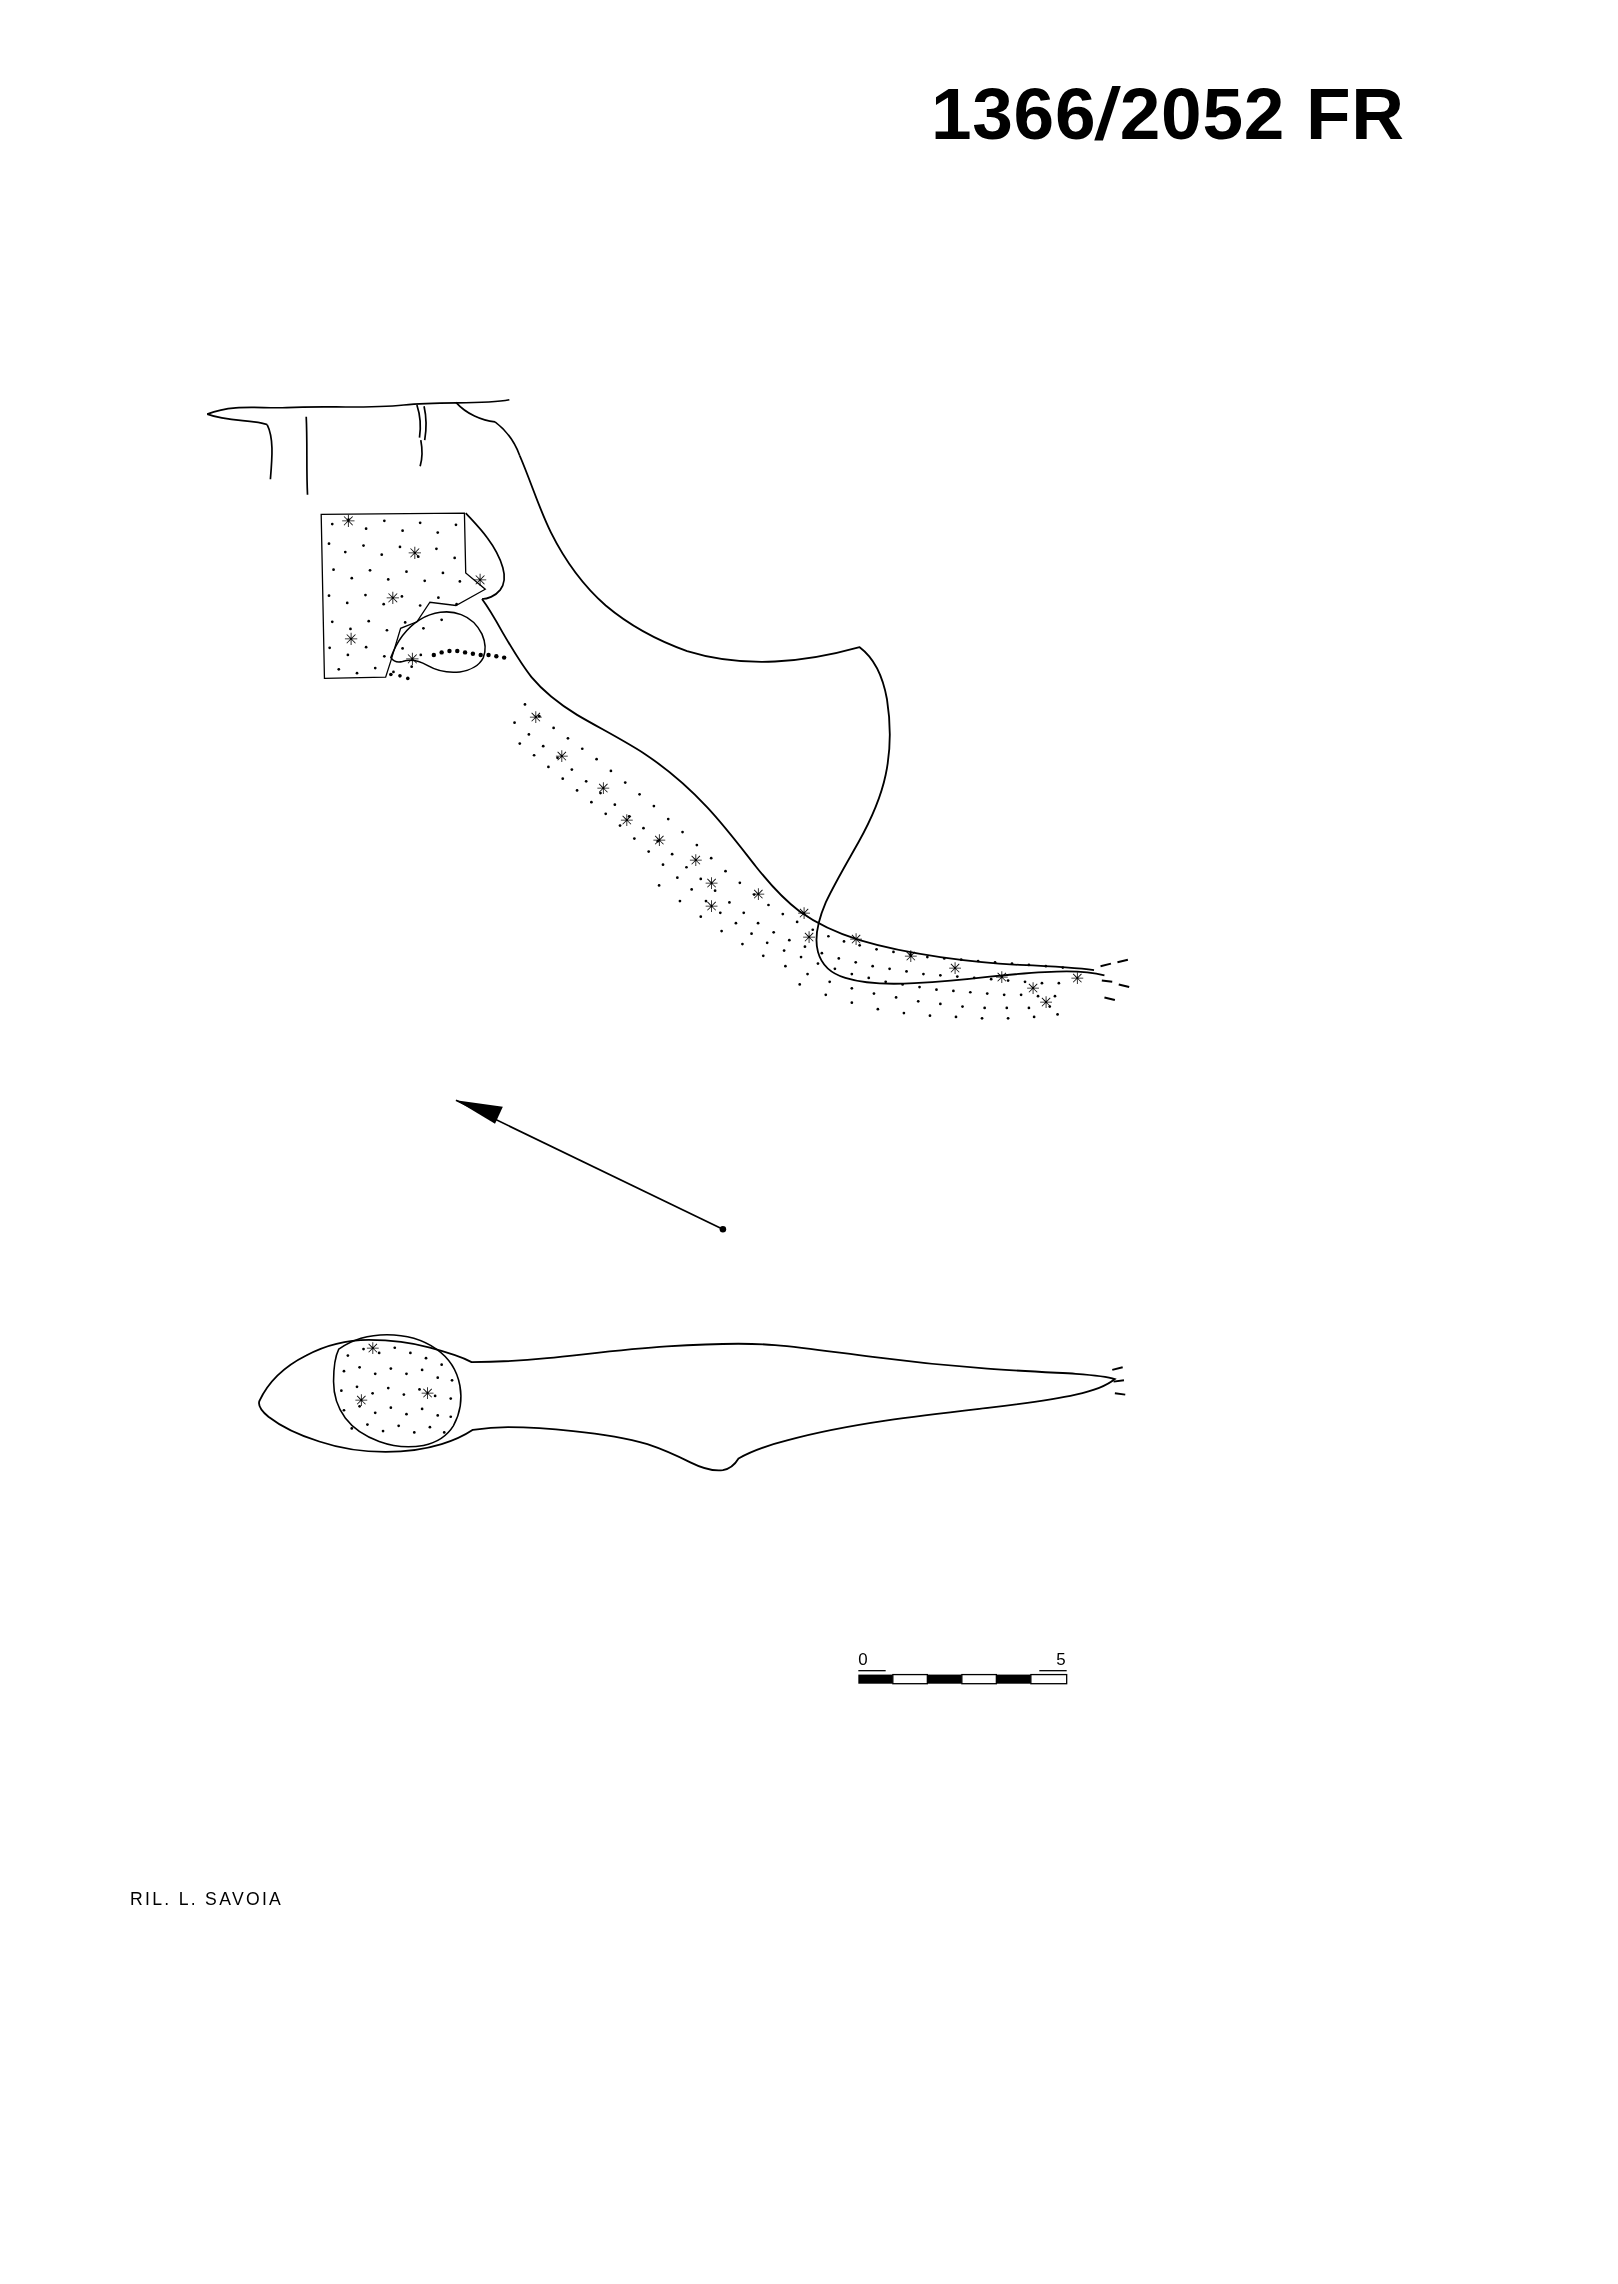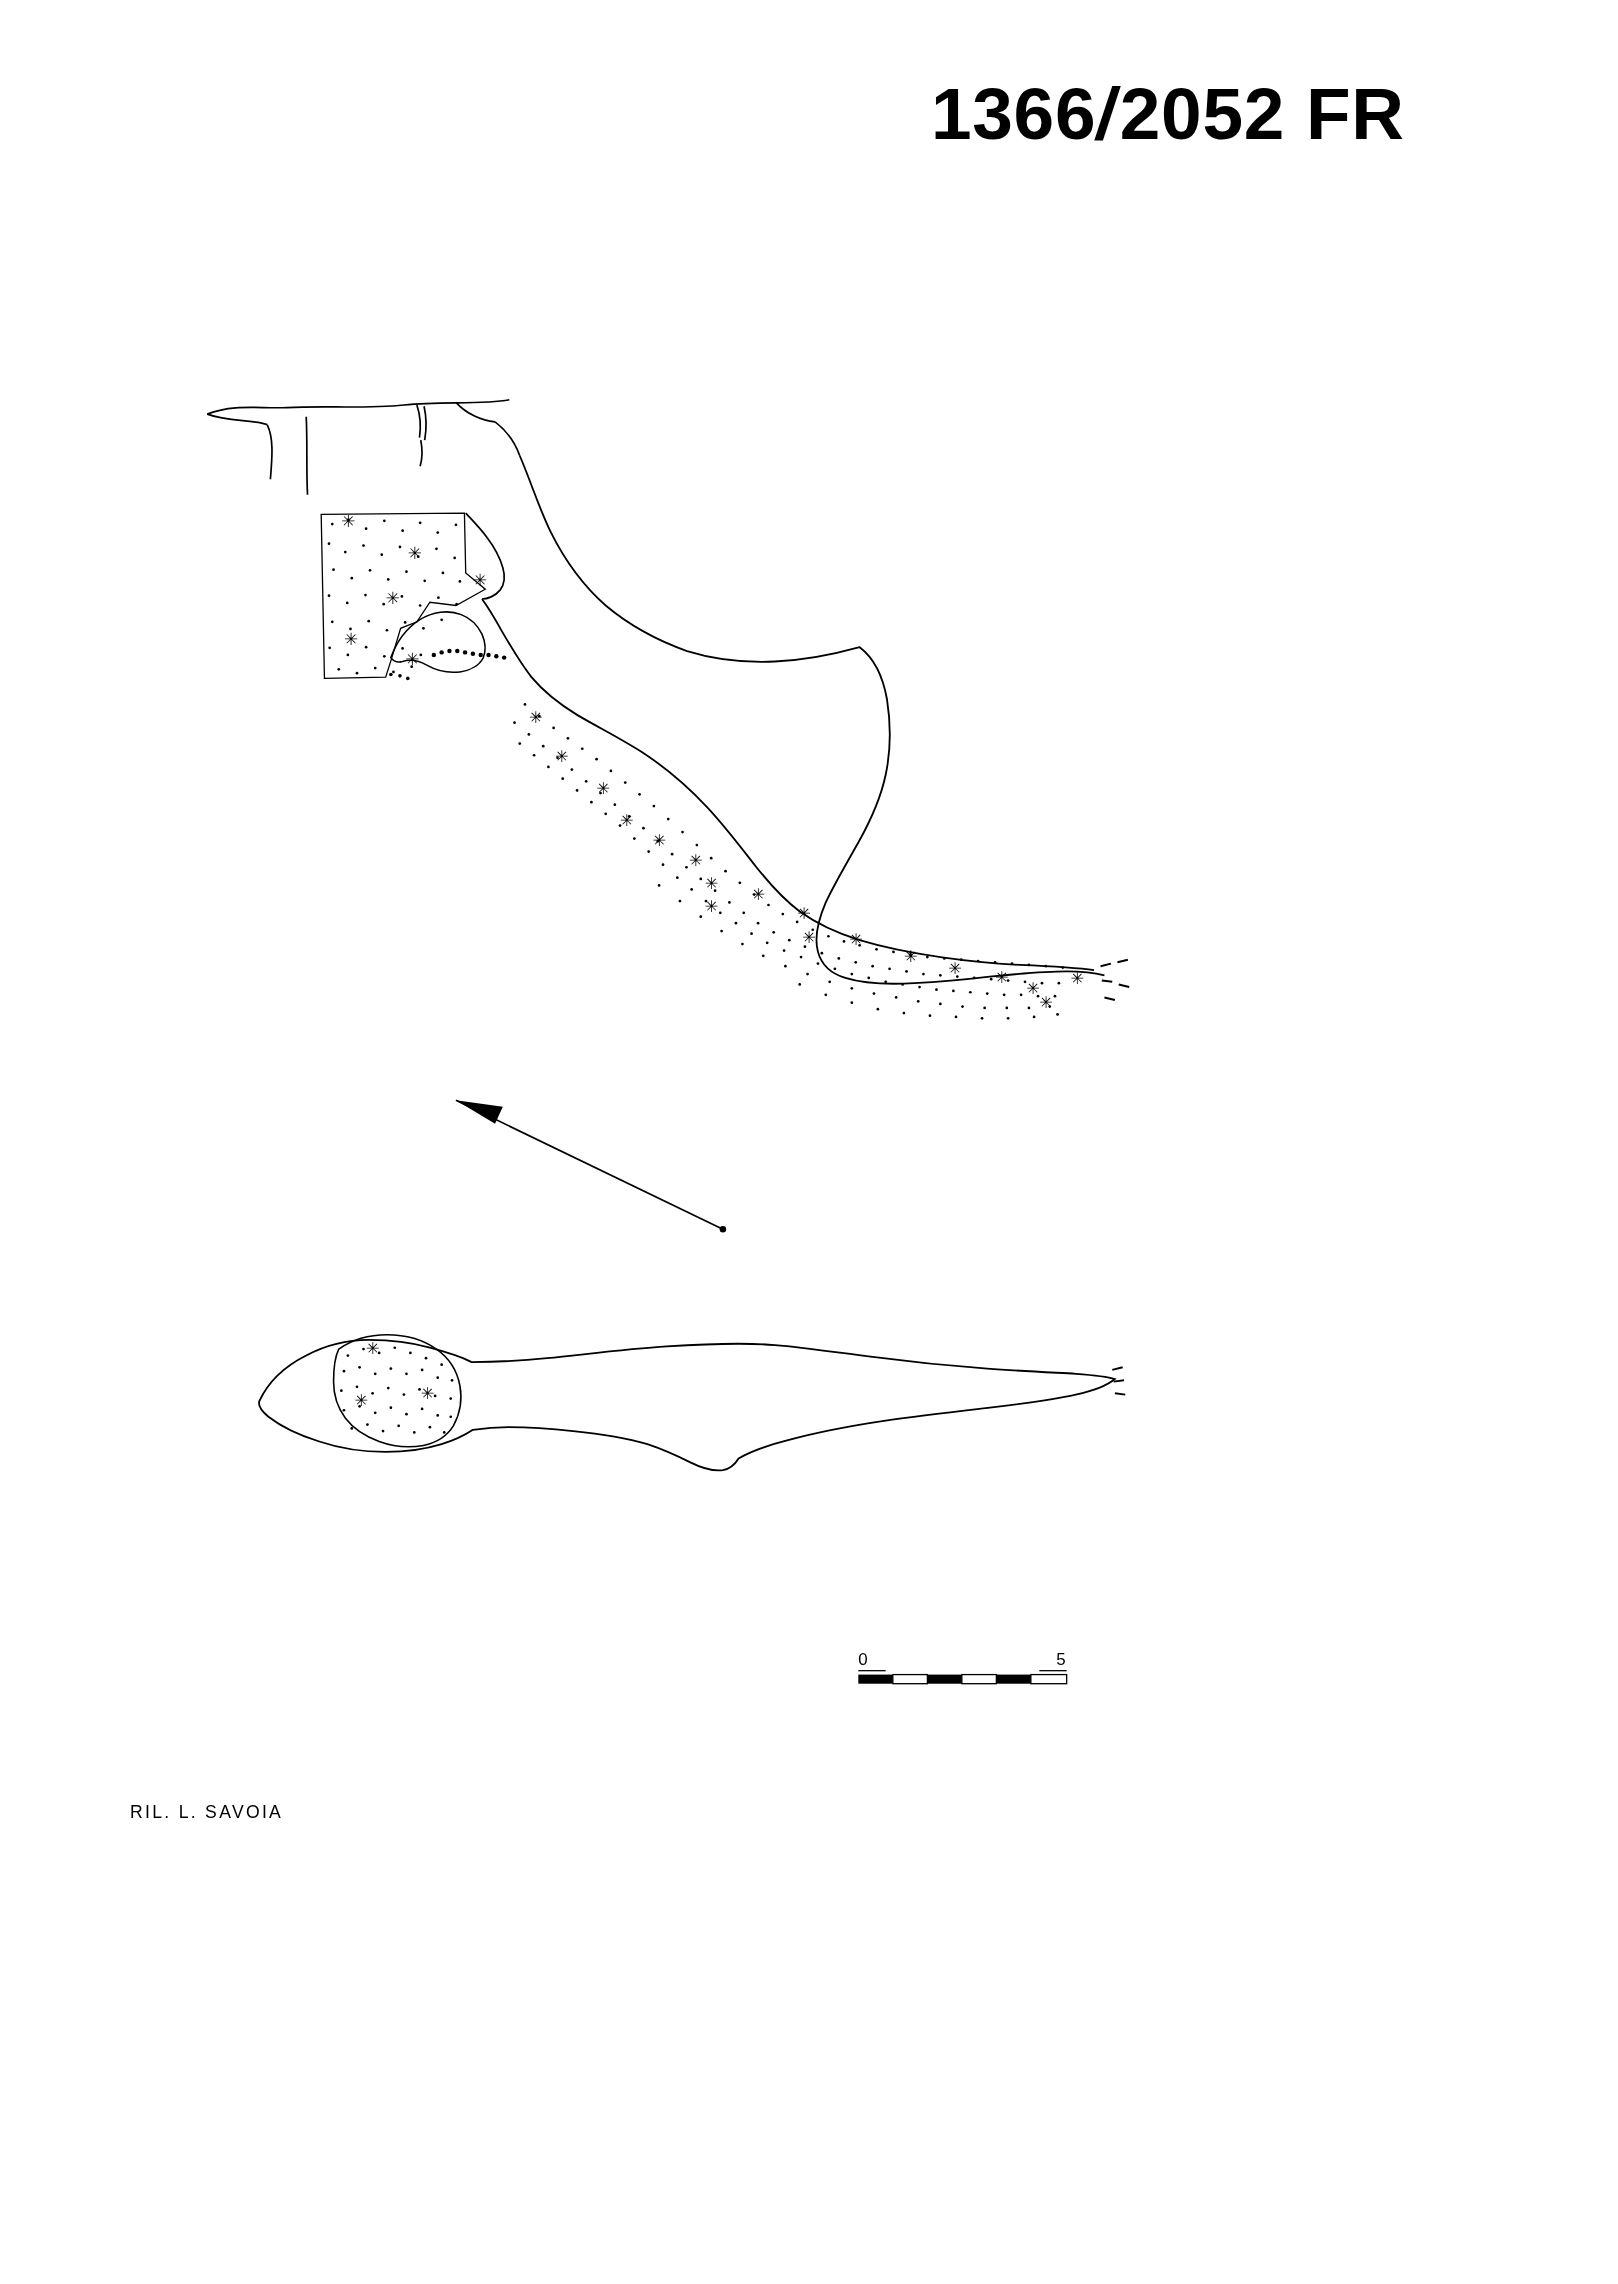--- a/index.html
+++ b/index.html
@@ -32,21 +32,21 @@
     line-height: 1;
   }
   #cave-title .slash {
     display: inline-block;
     transform: skewX(-8deg);
     font-weight: 600;
     padding: 0 1.3px;
   }
   #surveyor-credit {
     position: absolute;
-    top: 1802px;
+    top: 1889px;
     left: 130px;
     font-family: "Liberation Sans", sans-serif;
     font-size: 17.6px;
     letter-spacing: 2.3px;
     white-space: nowrap;
   }
   .svg-layer {
     position: absolute;
     top: 0;
     left: 0;

